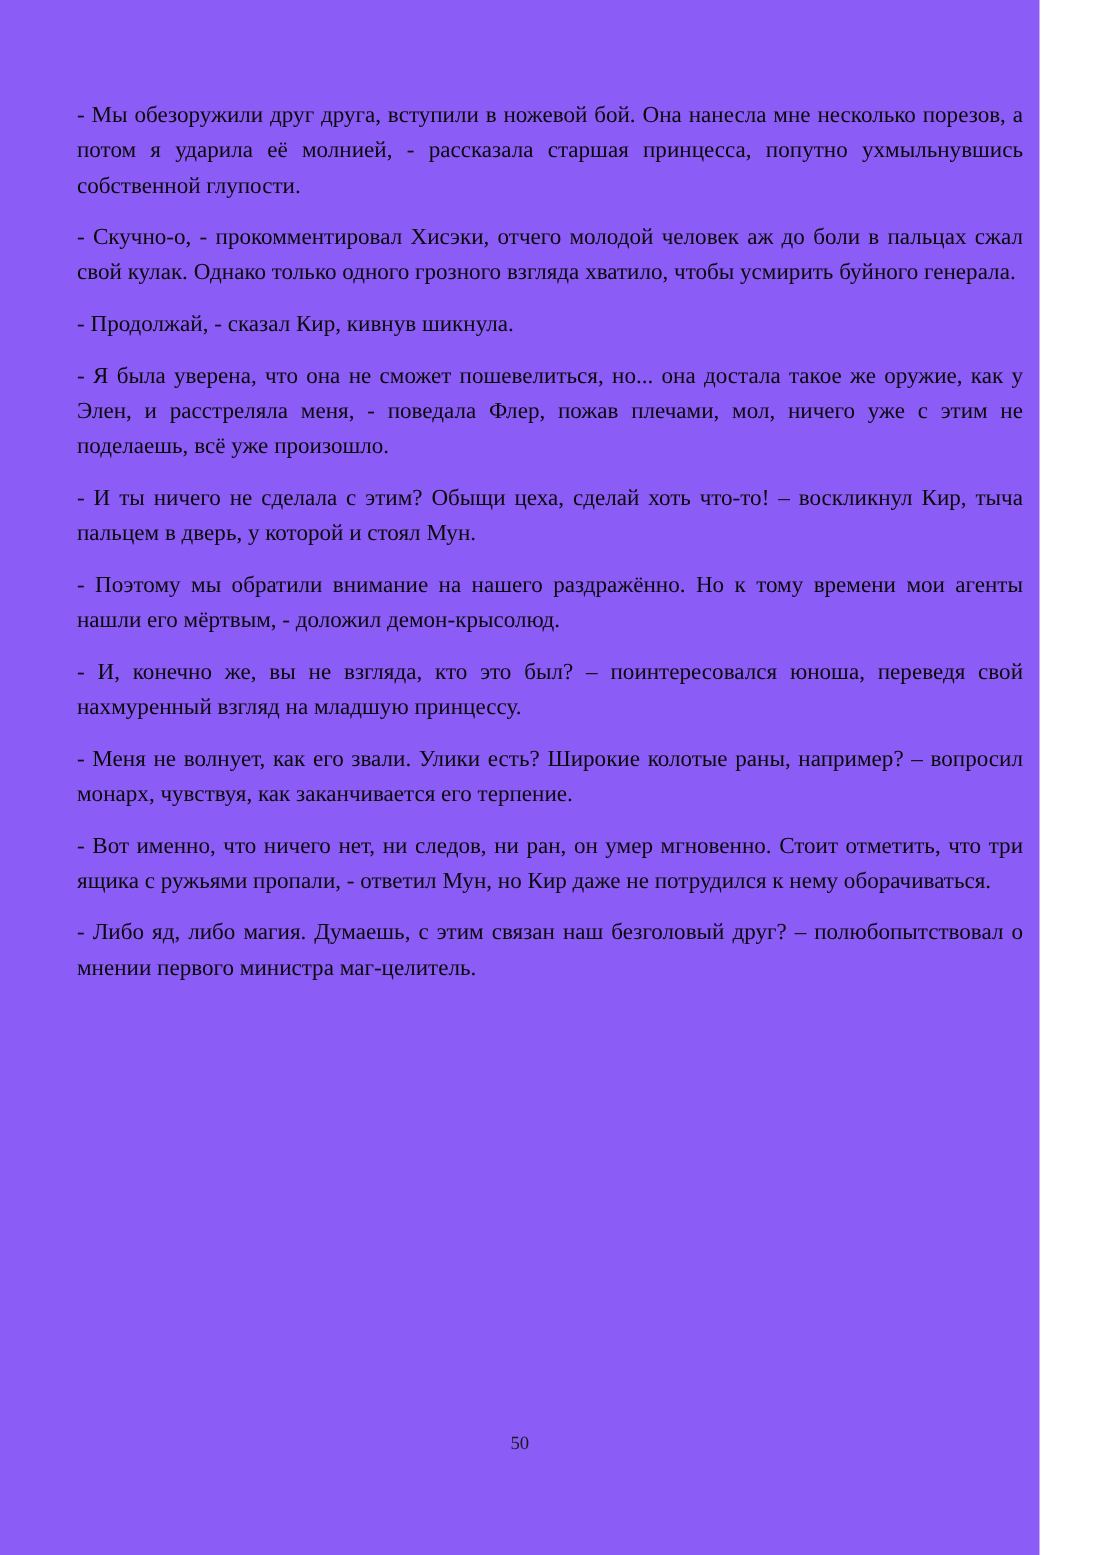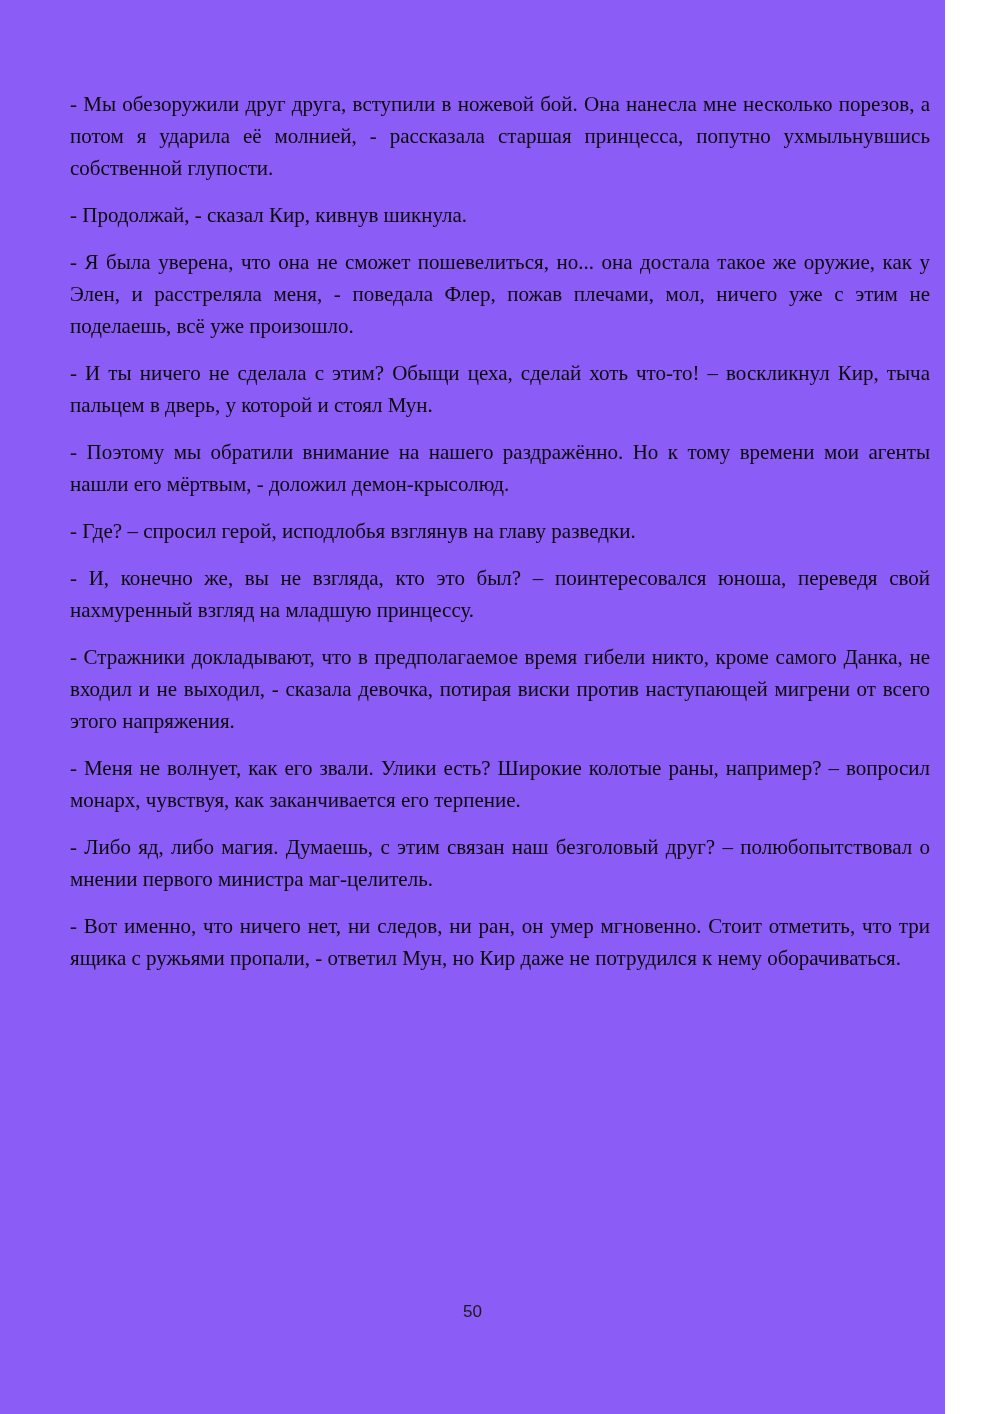--- a/index.html
+++ b/index.html
@@ -30,50 +30,49 @@
     margin: 0 0 15px 0;
     text-align: justify;
     text-align-last: left;
   }
   .page-number {
     position: absolute;
     top: 1302px;
     left: 0;
     width: 100%;
     text-align: center;
-    font-family: Liberation Sans, sans-serif;
+    font-family: Liberation Serif, serif;
     font-size: 17px;
     color: #1a1a1a;
   }
 </style>
 </head>
 <body>
 
 <div class="page">
   <div class="text-block">
 
       <p>- Мы обезоружили друг друга, вступили в ножевой бой. Она нанесла мне несколько порезов, а потом я ударила её молнией, - рассказала старшая принцесса, попутно ухмыльнувшись собственной глупости.</p>
 
+      <p>- Скучно-о, - прокомментировал Хисэки, отчего молодой человек аж до боли в пальцах сжал свой кулак. Однако только одного грозного взгляда хватило, чтобы усмирить буйного генерала.</p>
 
       <p>- Продолжай, - сказал Кир, кивнув шикнула.</p>
 
       <p>- Я была уверена, что она не сможет пошевелиться, но... она достала такое же оружие, как у Элен, и расстреляла меня, - поведала Флер, пожав плечами, мол, ничего уже с этим не поделаешь, всё уже произошло.</p>
 
       <p>- И ты ничего не сделала с этим? Обыщи цеха, сделай хоть что-то! – воскликнул Кир, тыча пальцем в дверь, у которой и стоял Мун.</p>
 
 
       <p>- Поэтому мы обратили внимание на нашего раздражённо. Но к тому времени мои агенты нашли его мёртвым, - доложил демон-крысолюд.</p>
 
-      <p>- Где? – спросил герой, исподлобья взглянув на главу разведки.</p>
 
 
       <p>- И, конечно же, вы не взгляда, кто это был? – поинтересовался юноша, переведя свой нахмуренный взгляд на младшую принцессу.</p>
 
-      <p>- Стражники докладывают, что в предполагаемое время гибели никто, кроме самого Данка, не входил и не выходил, - сказала девочка, потирая виски против наступающей мигрени от всего этого напряжения.</p>
 
       <p>- Меня не волнует, как его звали. Улики есть? Широкие колотые раны, например? – вопросил монарх, чувствуя, как заканчивается его терпение.</p>
 
+      <p>- Вот именно, что ничего нет, ни следов, ни ран, он умер мгновенно. Стоит отметить, что три ящика с ружьями пропали, - ответил Мун, но Кир даже не потрудился к нему оборачиваться.</p>
+
       <p>- Либо яд, либо магия. Думаешь, с этим связан наш безголовый друг? – полюбопытствовал о мнении первого министра маг-целитель.</p>
-
-      <p>- Вот именно, что ничего нет, ни следов, ни ран, он умер мгновенно. Стоит отметить, что три ящика с ружьями пропали, - ответил Мун, но Кир даже не потрудился к нему оборачиваться.</p>
     </div>
   <div class="page-number">50</div>
 </div>
 
 </body></html>

